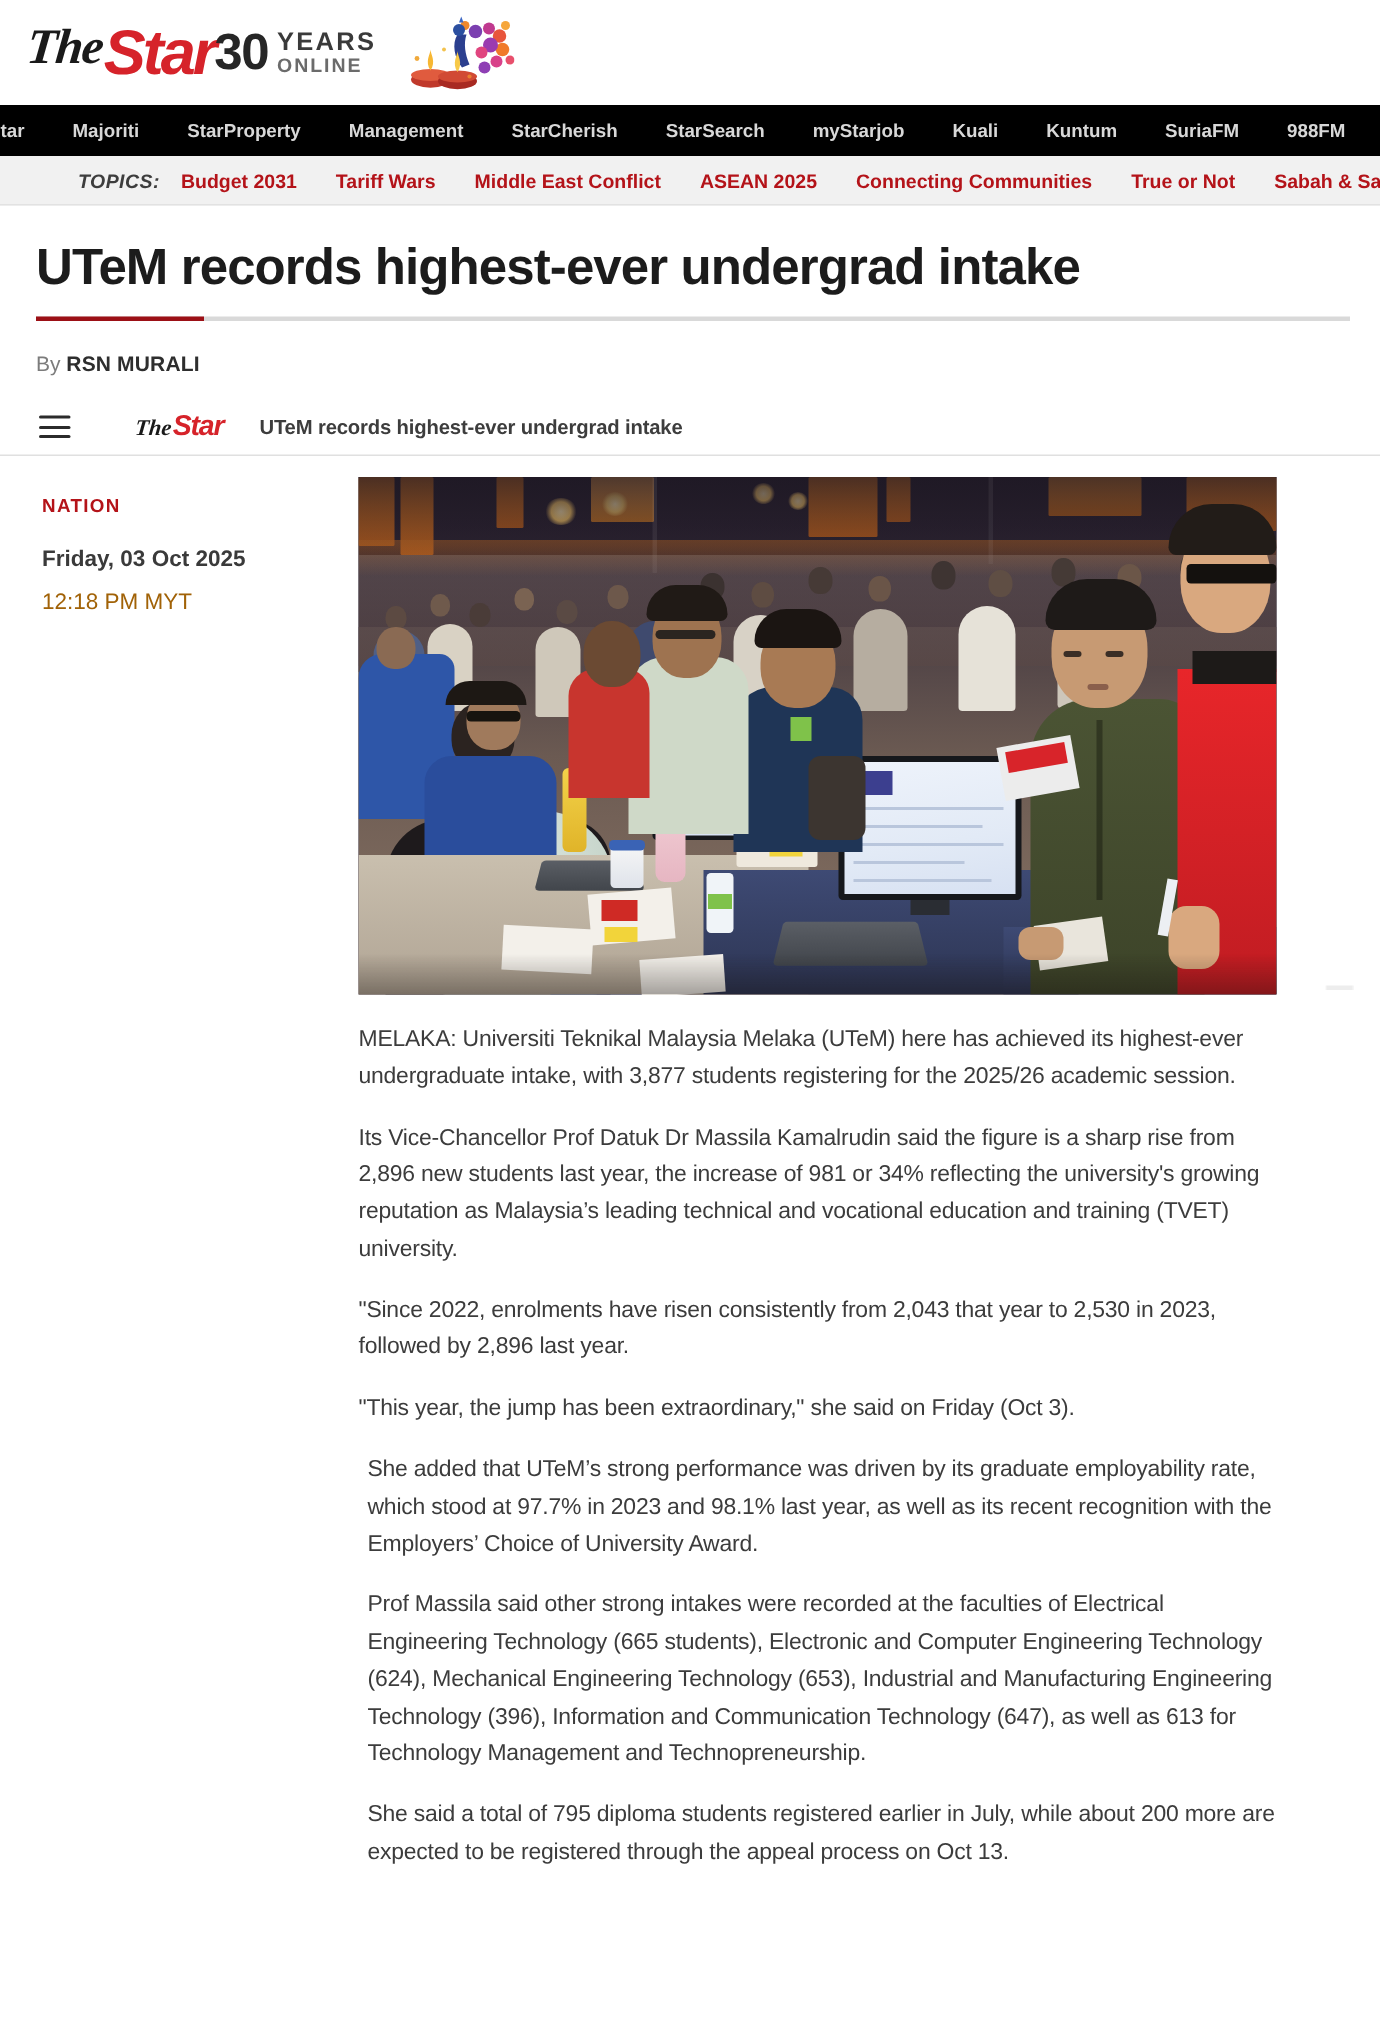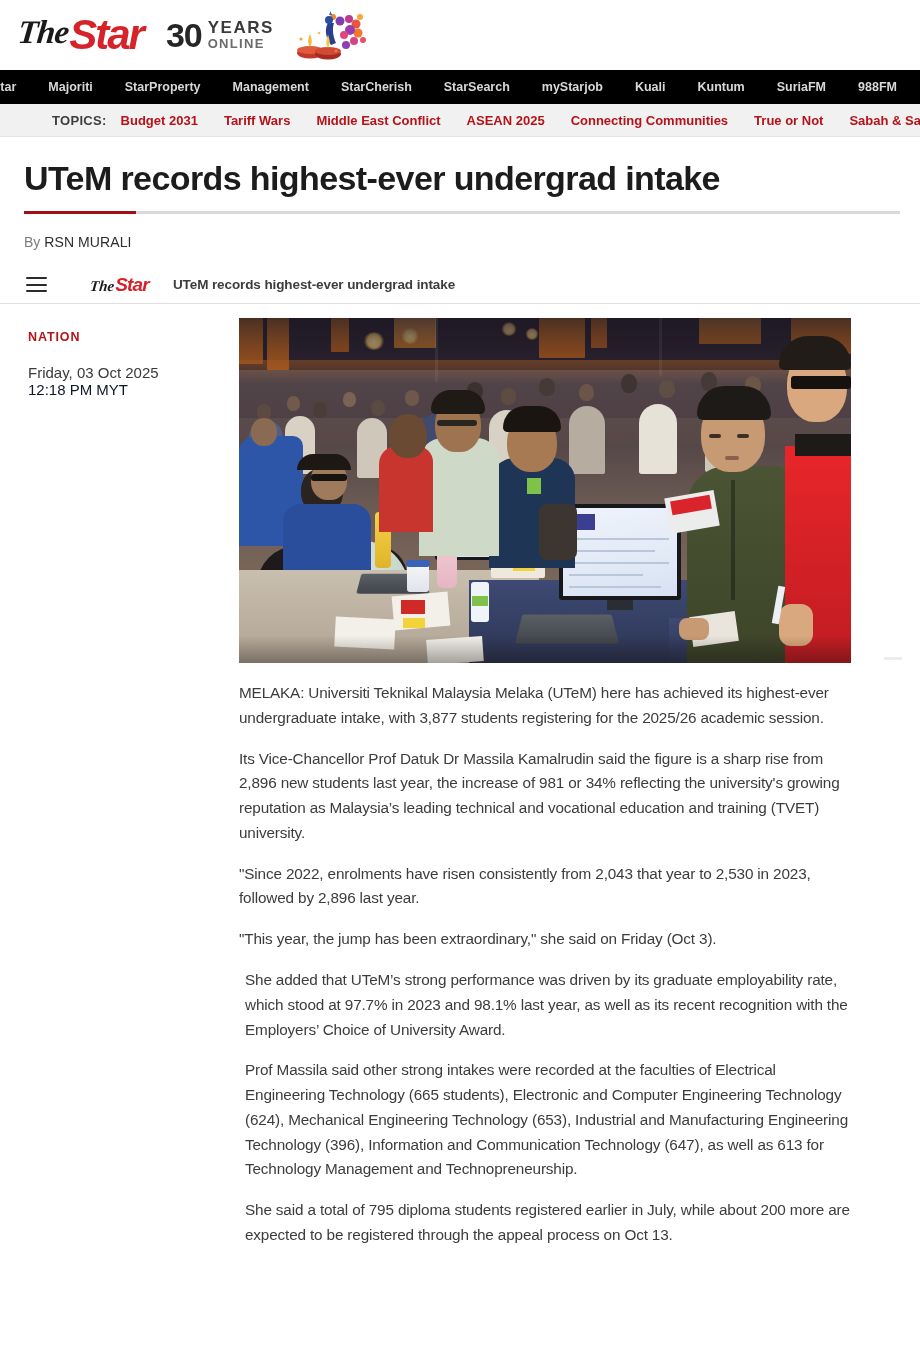--- a/index.html
+++ b/index.html
@@ -48,21 +48,21 @@
     line-height: 1;
     margin-left: 1px;
   }
   .logo-30 {
     font-family: "Liberation Sans", sans-serif;
     font-weight: bold;
     font-size: 34px;
     color: #262626;
     letter-spacing: -1px;
     line-height: 1;
-    margin-left: 23px;
+    margin-left: 0;
   }
   .logo-years-online {
     margin-left: 6px;
     line-height: 1.05;
   }
   .logo-years {
     display: block;
     font-size: 17px;
     font-weight: bold;
     color: #3a3a3a;
@@ -109,20 +109,21 @@
     align-items: center;
     padding-left: 52px;
     border-bottom: 1px solid #e2e2e2;
   }
   .topics-label {
     font-size: 13px;
     font-weight: bold;
     color: #3d3d3d;
     letter-spacing: 0.3px;
     margin-right: 14px;
+    font-style: italic;
   }
   .topic-link {
     font-size: 13px;
     font-weight: bold;
     color: #b41319;
     white-space: nowrap;
     cursor: pointer;
   }
   .topic-sep {
     width: 1px;
@@ -156,21 +157,21 @@
     width: 112px; height: 3px;
     background: #9c1016;
   }
   .byline {
     margin-top: 20px;
     font-size: 14px;
     color: #7c7c7c;
   }
   .byline b {
     color: #2e2e2e;
-    font-weight: normal;
+    font-weight: bold;
     letter-spacing: 0.1px;
   }
 
   
   .sticky-bar {
     margin-top: 16px;
     height: 38px;
     display: flex;
     align-items: center;
     padding-left: 26px;
@@ -234,24 +235,26 @@
   .kicker {
     font-size: 12.5px;
     font-weight: bold;
     color: #b41319;
     letter-spacing: 0.9px;
   }
   .meta-date {
     margin-top: 20px;
     font-size: 15px;
     color: #3a3a3a;
+    font-weight: bold;
   }
   .meta-time {
+    margin-top: 12px;
     font-size: 15px;
-    color: #0f172a;
+    color: #a16207;
   }
 
   .body-col {
     width: 612px;
     flex: 0 0 612px;
   }
 
   
   .photo {
     width: 612px;

